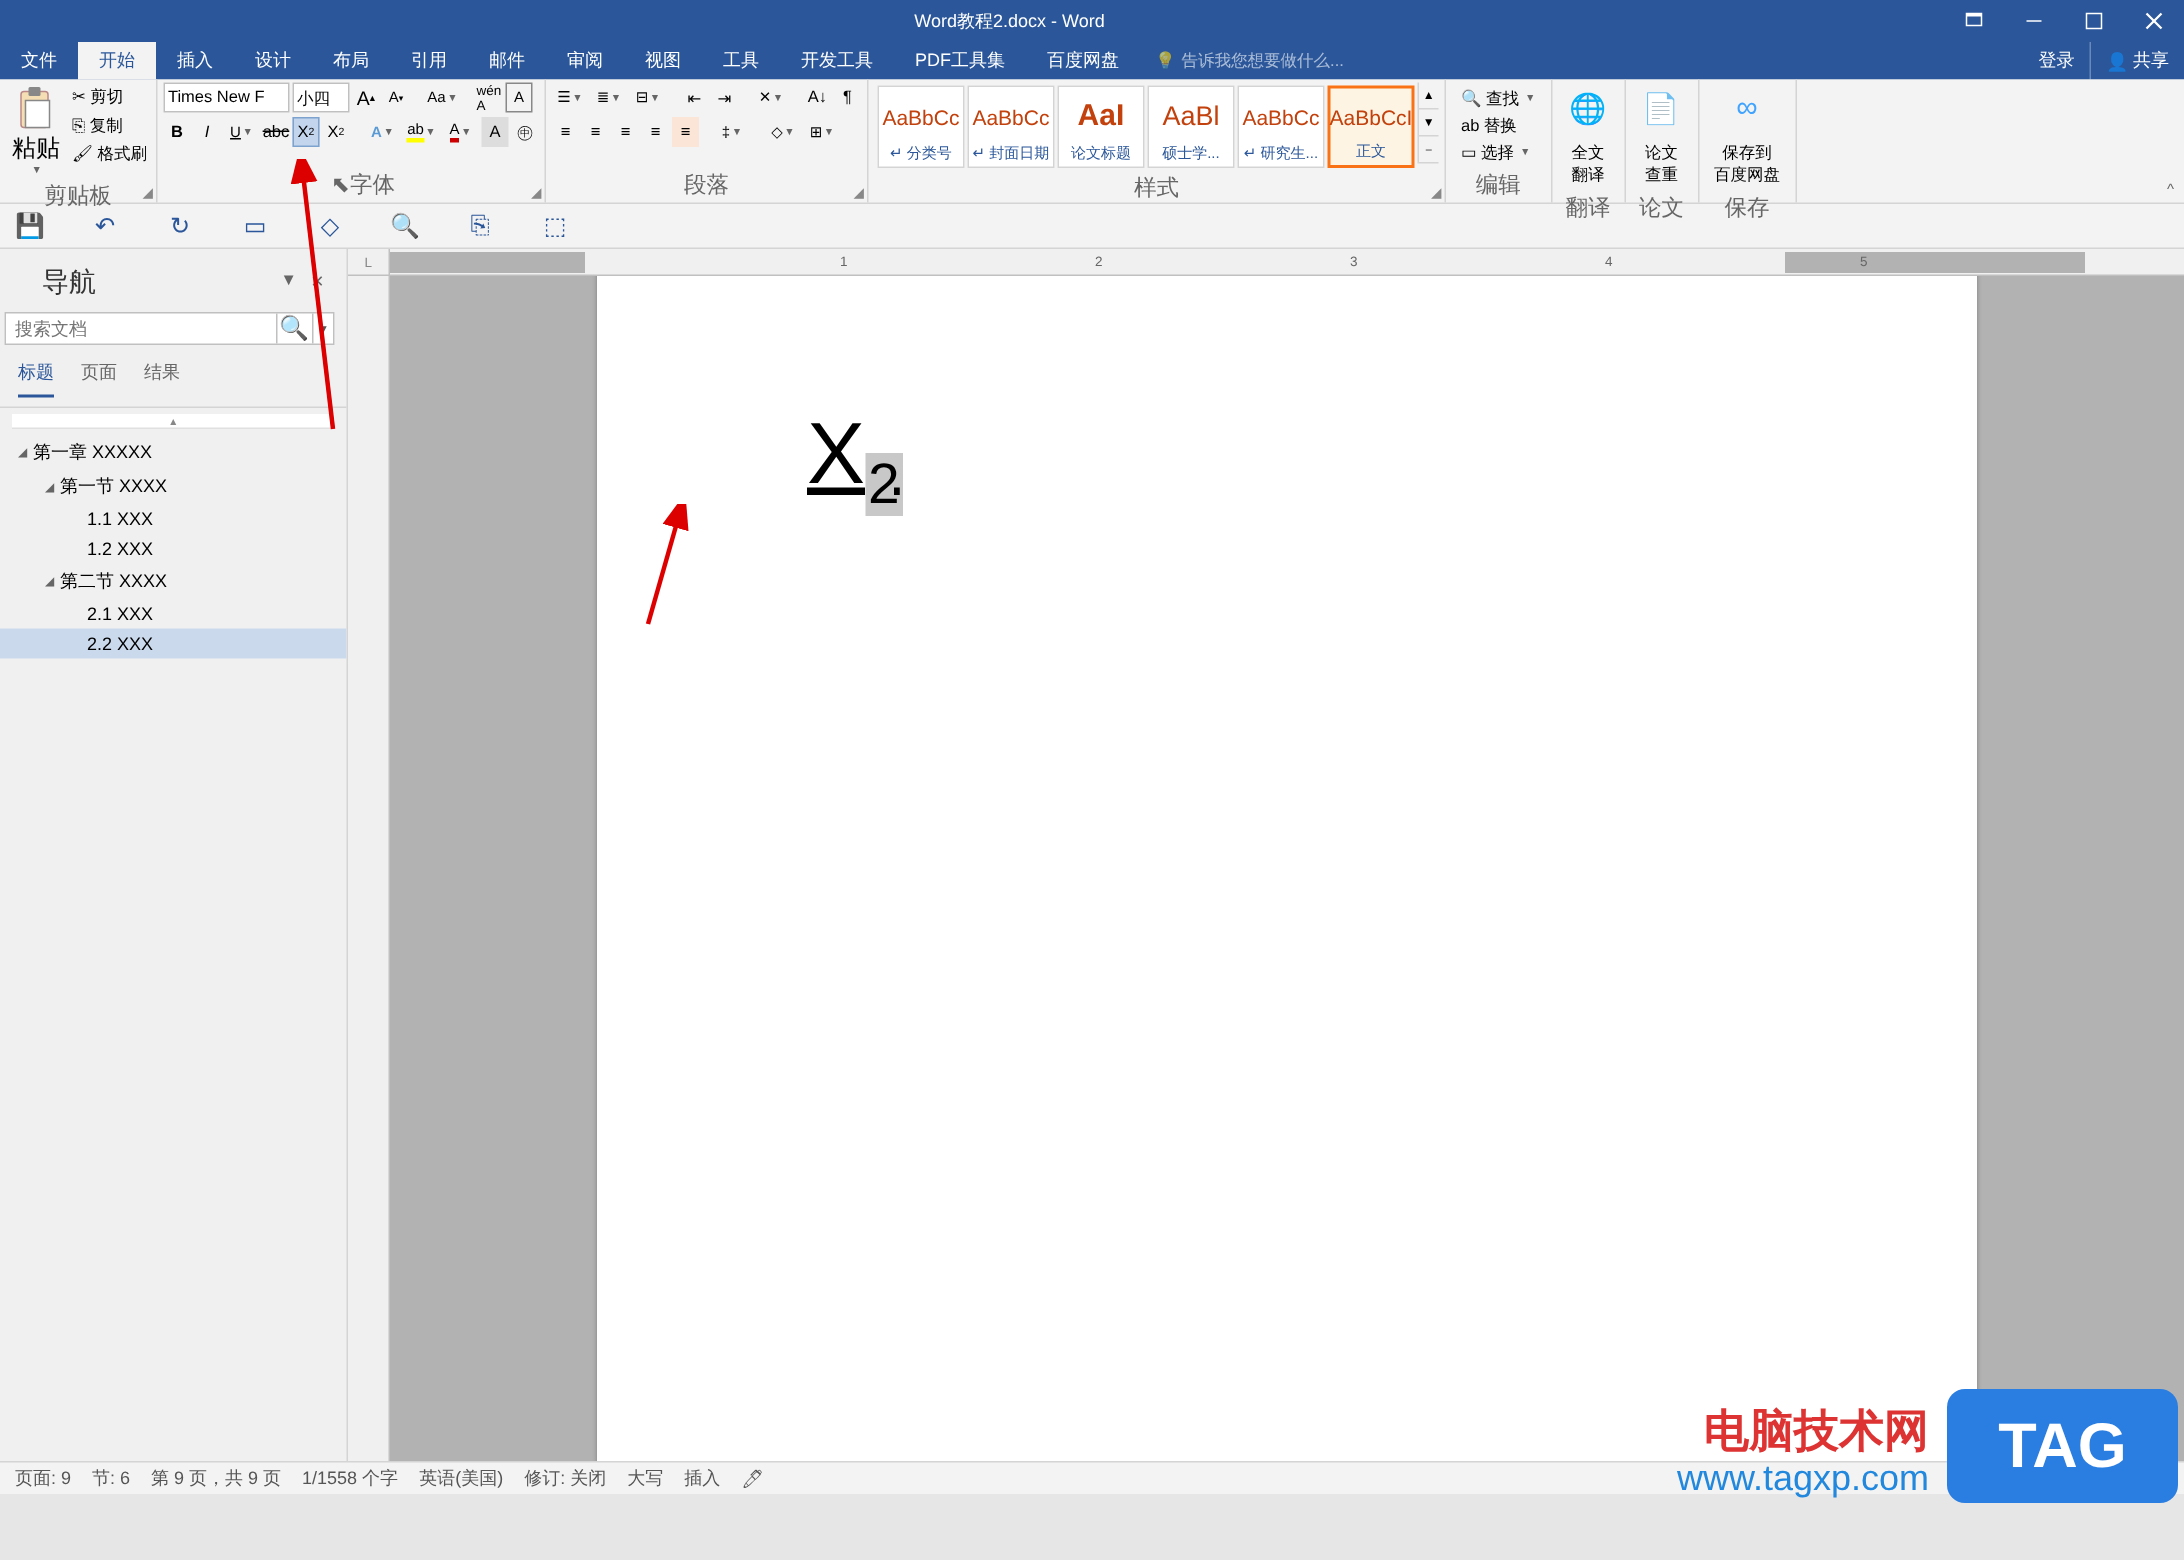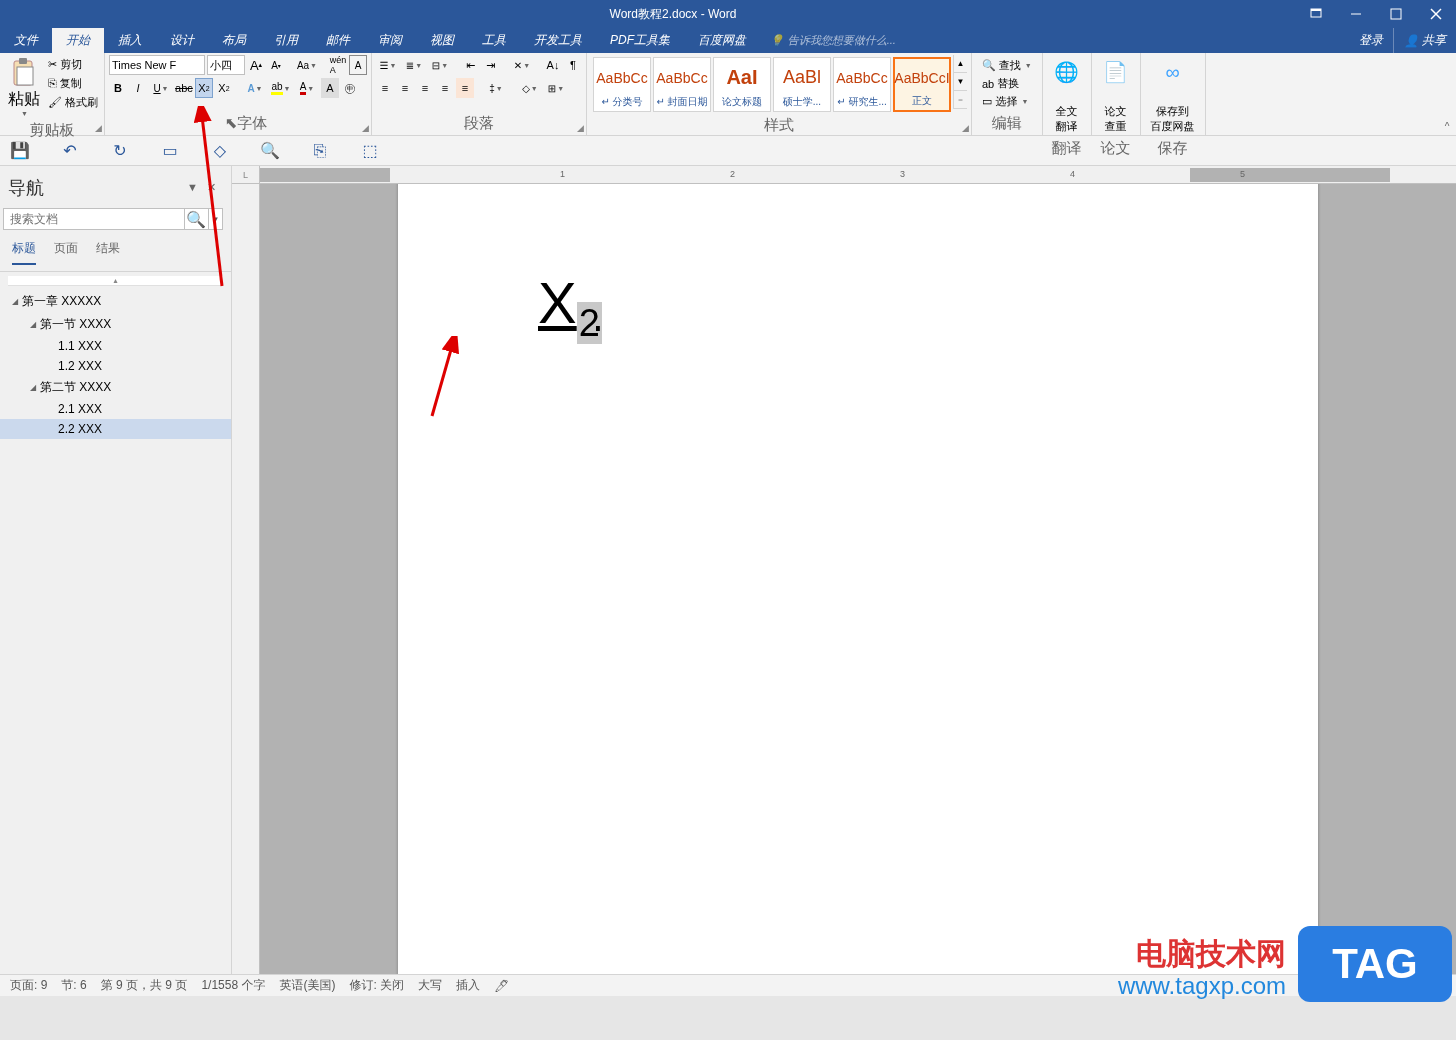--- a/index.html
+++ b/index.html
@@ -6,21 +6,21 @@
 body { background: #e6e6e6; overflow: hidden; width: 1456px; height: 1040px; position: relative; }
 
 
 .titlebar { height: 28px; background: #2b579a; display: flex; align-items: center; position: relative; }
 .titlebar-left { width: 50px; }
 .titlebar-center { flex: 1; text-align: center; color: #fff; font-size: 12px; }
 .titlebar-right { display: flex; }
 .titlebar-btn { width: 40px; height: 28px; display: flex; align-items: center; justify-content: center; color: #fff; cursor: pointer; }
 
 
-.ribbon-tabs { height: 25px; background: #2b579a; display: flex; align-items: stretch; font-style: italic; }
+.ribbon-tabs { height: 25px; background: #2b579a; display: flex; align-items: stretch; }
 .tab { padding: 0 14px; color: #fff; font-size: 12px; display: flex; align-items: center; cursor: pointer; }
 .tab.active { background: #f3f3f3; color: #2b579a; }
 .tab-right { margin-left: auto; display: flex; }
 .tab-login { padding: 0 10px; color: #fff; font-size: 12px; display: flex; align-items: center; }
 .tab-share { padding: 0 10px; color: #fff; font-size: 12px; display: flex; align-items: center; border-left: 1px solid rgba(255,255,255,0.3); }
 .tellme { display: flex; align-items: center; color: rgba(255,255,255,0.6); font-size: 11px; margin-left: 10px; }
 
 
 .ribbon { height: 83px; background: #f3f3f3; border-bottom: 1px solid #d4d4d4; display: flex; }
 .group { border-right: 1px solid #d4d4d4; display: flex; flex-direction: column; padding: 2px 4px 0 4px; position: relative; }
@@ -30,21 +30,21 @@
 
 
 .paste-big { display: flex; flex-direction: column; align-items: center; padding: 2px 4px; cursor: pointer; }
 .paste-icon { width: 28px; height: 32px; }
 .clip-mini { margin-left: 2px; }
 .clip-item { display: flex; align-items: center; font-size: 11px; padding: 2px 2px; cursor: pointer; gap: 3px; }
 
 
 .font-row { display: flex; align-items: center; gap: 2px; margin-bottom: 3px; }
 .font-select { border: 1px solid #c0c0c0; background: #fff; font-size: 11px; height: 20px; padding: 0 2px; }
-.font-name { width: 96px; }
+.font-name { width: 84px; }
 .font-size { width: 38px; }
 .mini-btn { width: 18px; height: 20px; display: flex; align-items: center; justify-content: center; font-size: 11px; cursor: pointer; border: 1px solid transparent; }
 .mini-btn.active { background: #c3d5ed; border-color: #7da2ce; }
 .mini-dd { width: 24px; height: 20px; display: flex; align-items: center; justify-content: center; font-size: 10px; cursor: pointer; position: relative; }
 .dd-arrow { font-size: 7px; margin-left: 1px; color: #666; }
 
 
 .para-row { display: flex; gap: 2px; margin-bottom: 3px; }
 
 
@@ -53,34 +53,34 @@
 .style-item.selected { border: 2px solid #f97316; background: #fdf4e3; justify-content: space-between; }
 .style-preview { font-size: 14px; color: #c2410c; flex: 1; display: flex; align-items: center; }
 .style-preview.big { font-size: 20px; font-weight: bold; }
 .style-name { font-size: 10px; color: #2b579a; }
 .style-scroll { width: 14px; display: flex; flex-direction: column; border-left: 1px solid #d4d4d4; }
 .style-scroll div { height: 18px; display: flex; align-items: center; justify-content: center; font-size: 8px; cursor: pointer; border-bottom: 1px solid #d4d4d4; }
 
 
 .vert-btn { display: flex; flex-direction: column; align-items: center; padding: 3px 6px; cursor: pointer; }
 .vert-btn-icon { width: 28px; height: 28px; display: flex; align-items: center; justify-content: center; font-size: 20px; }
-.vert-btn-label { font-size: 11px; text-align: center; margin-top: 18px; }
+.vert-btn-label { font-size: 11px; text-align: center; margin-top: 8px; }
 .edit-list { display: flex; flex-direction: column; gap: 1px; padding: 2px; }
 .edit-item { font-size: 11px; padding: 1px 4px; display: flex; align-items: center; gap: 3px; cursor: pointer; }
 
 
 .qat { height: 30px; background: #f3f3f3; border-bottom: 1px solid #d4d4d4; display: flex; align-items: center; padding: 0 10px; gap: 30px; }
 .qat-btn { width: 20px; height: 20px; display: flex; align-items: center; justify-content: center; cursor: pointer; color: #2b579a; }
 
 
 .main { display: flex; height: 808px; }
 
 
 .nav-pane { width: 232px; background: #f0f0f0; border-right: 1px solid #d4d4d4; display: flex; flex-direction: column; }
-.nav-header { display: flex; align-items: center; justify-content: space-between; padding: 10px 10px 8px 8px; }
+.nav-header { display: flex; align-items: center; justify-content: space-between; padding: 10px 10px 8px 28px; }
 .nav-title { font-size: 18px; color: #333; }
 .nav-close { display: flex; gap: 6px; }
 .nav-close span { width: 14px; height: 14px; font-size: 11px; cursor: pointer; color: #666; }
 .nav-search { margin: 0 8px 8px 3px; display: flex; border: 1px solid #c0c0c0; background: #fff; }
 .nav-search input { flex: 1; border: none; outline: none; font-size: 12px; padding: 3px 6px; background: transparent; }
 .nav-search-btn { width: 24px; display: flex; align-items: center; justify-content: center; border-left: 1px solid #c0c0c0; cursor: pointer; color: #555; }
 .nav-tabs { display: flex; gap: 18px; padding: 0 12px 6px 12px; border-bottom: 1px solid #d4d4d4; }
 .nav-tab { font-size: 12px; color: #666; padding: 2px 0 6px 0; cursor: pointer; }
 .nav-tab.active { color: #2b579a; border-bottom: 2px solid #2b579a; }
 .nav-collapse-bar { height: 10px; background: #fff; border-bottom: 1px solid #e0e0e0; display: flex; align-items: center; justify-content: center; font-size: 8px; color: #888; cursor: pointer; margin: 4px 8px 0 8px; }

